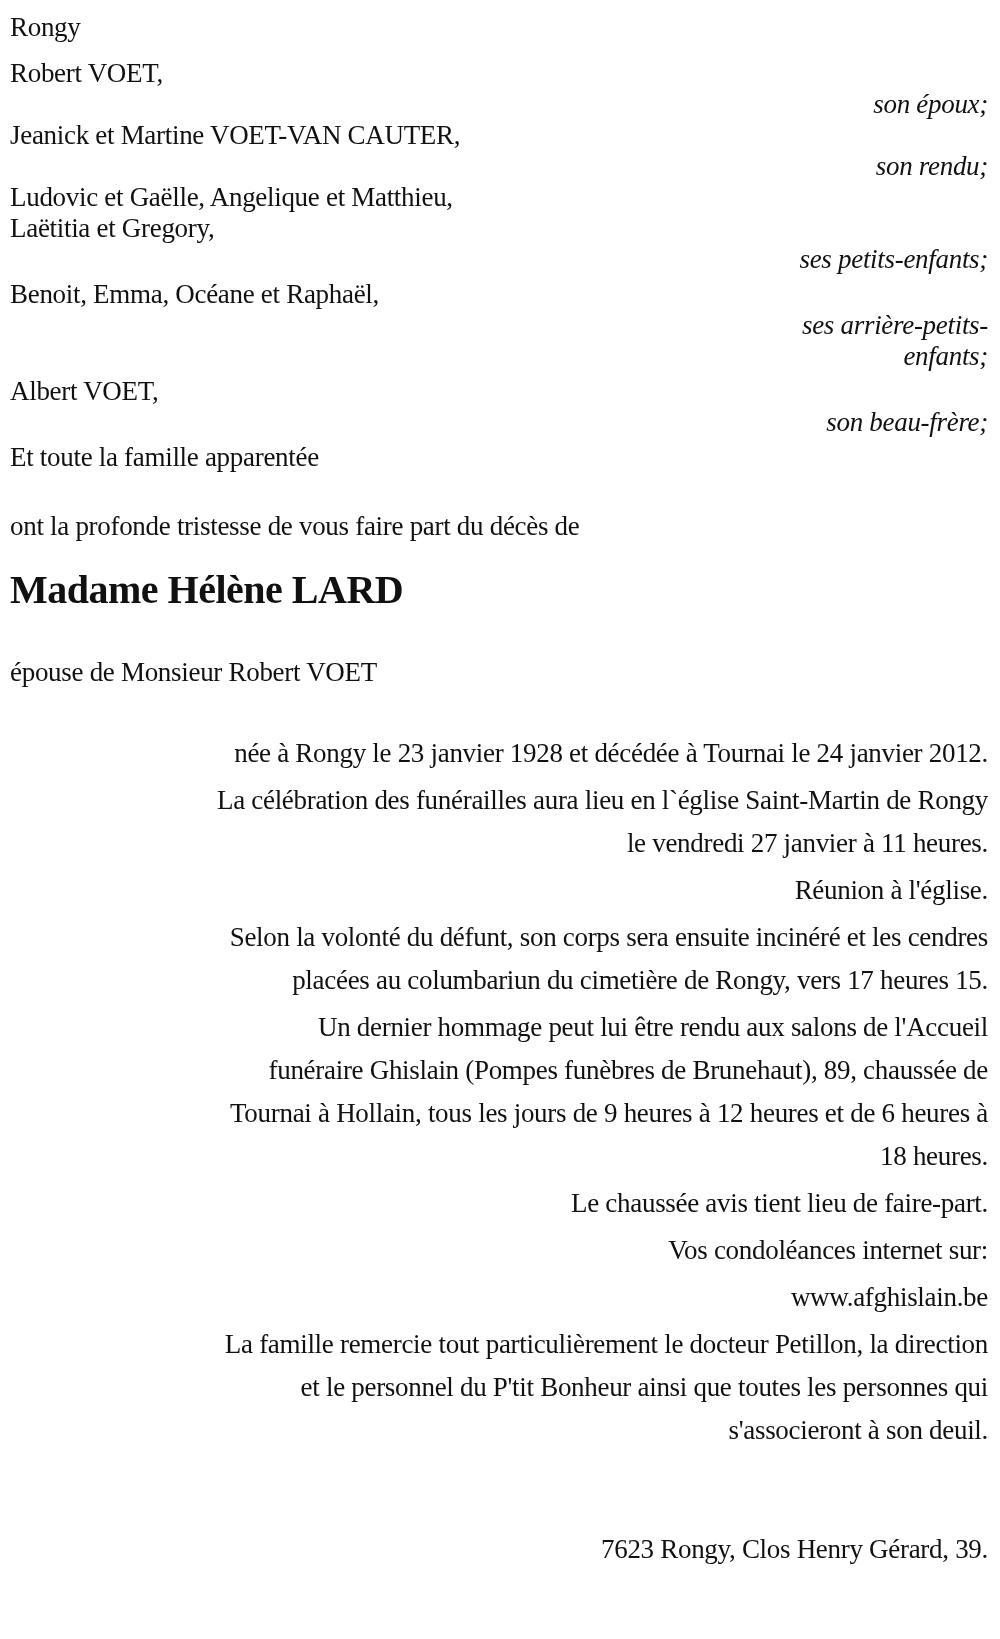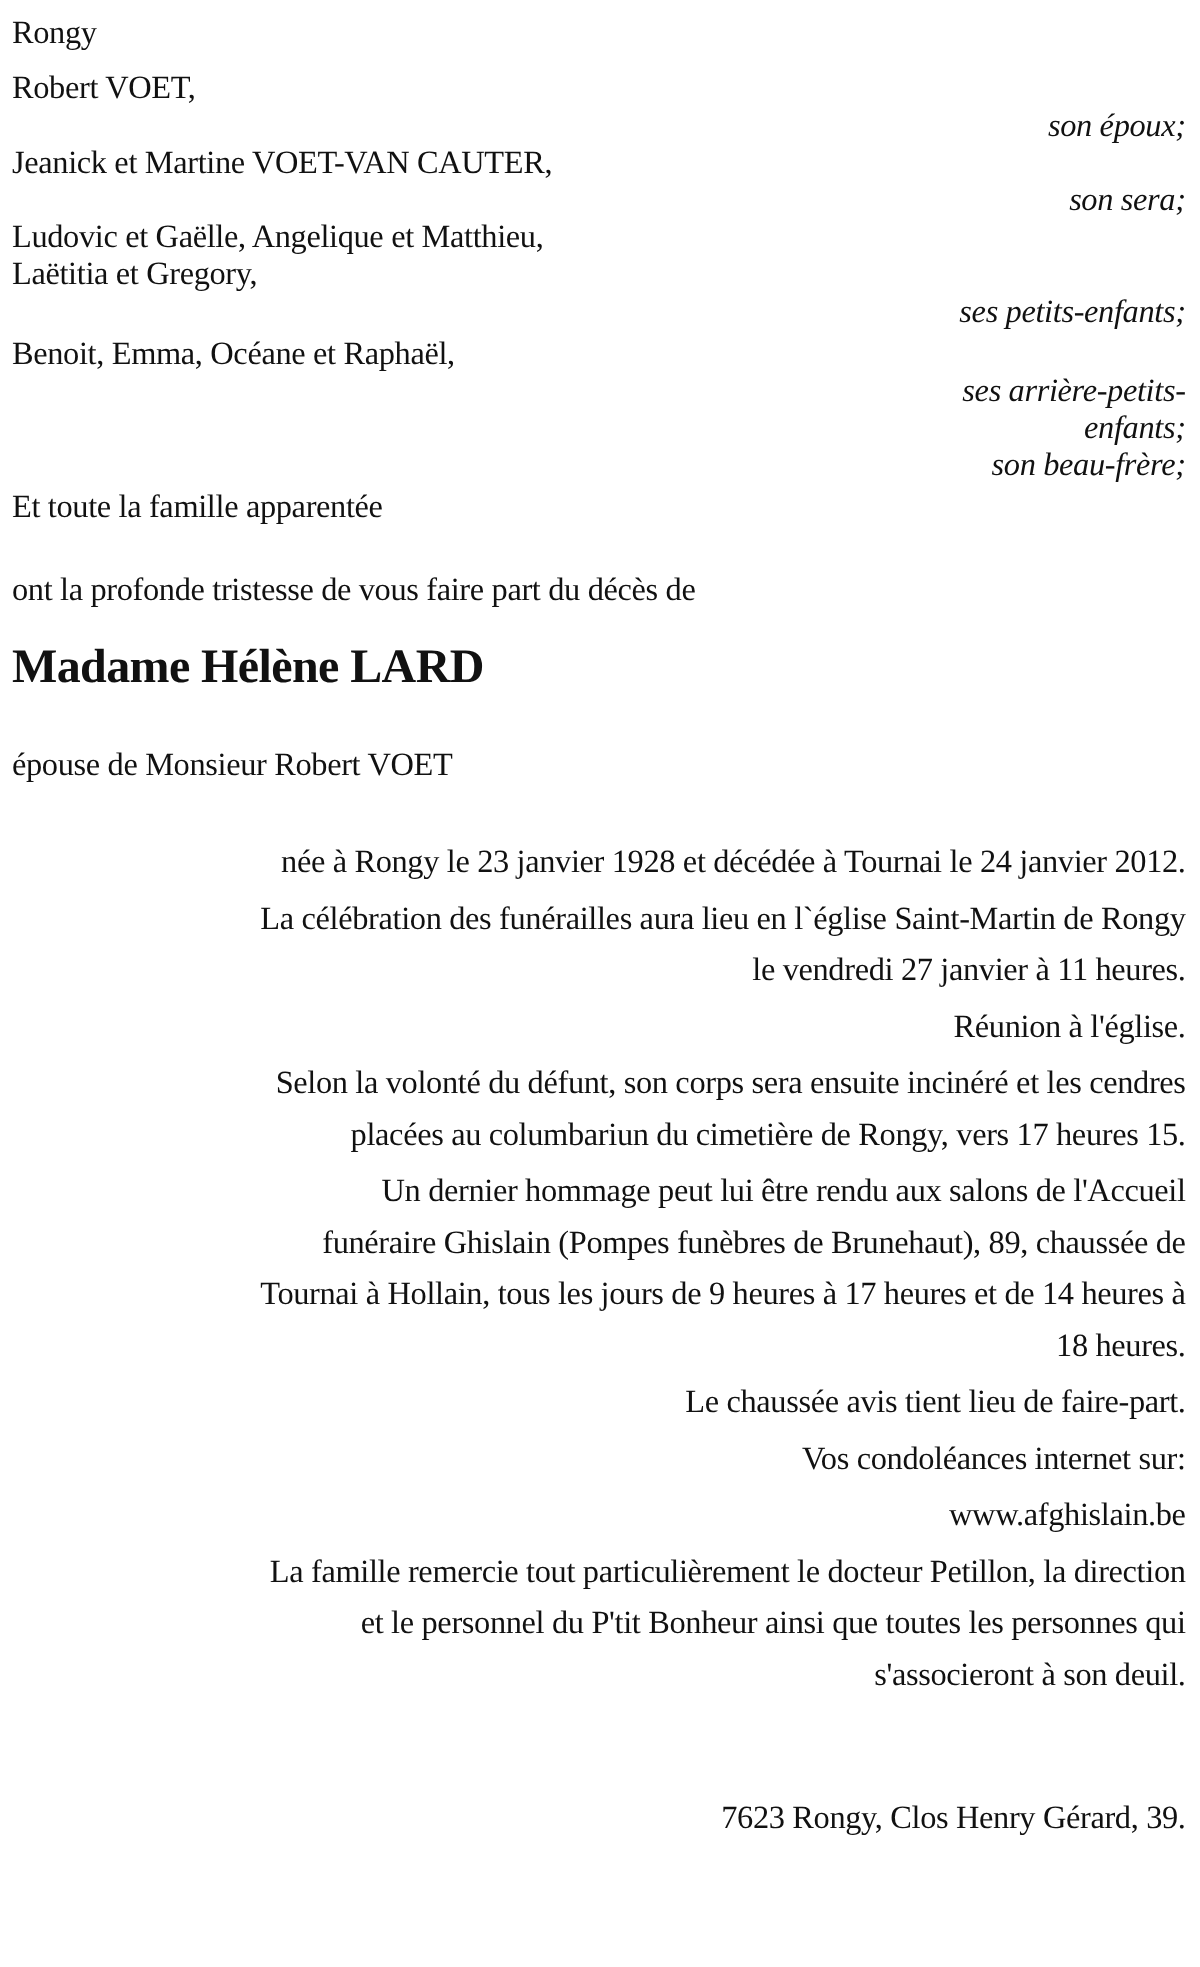--- a/index.html
+++ b/index.html
@@ -55,30 +55,31 @@
 <body>
 
 <div class="page">
 
   <div class="fline names">Rongy</div>
 
   <div class="fline names mt15">Robert VOET,</div>
   <div class="fline relation">son époux;</div>
 
   <div class="fline names">Jeanick et Martine VOET-VAN CAUTER,</div>
-  <div class="fline relation">son sera;</div>
+  <div class="fline relation">son rendu;</div>
 
   <div class="fline names">Ludovic et Gaëlle, Angelique et Matthieu,
 Laëtitia et Gregory,</div>
   <div class="fline relation">ses petits-enfants;</div>
 
   <div class="fline names mt4">Benoit, Emma, Océane et Raphaël,</div>
   <div class="fline relation">ses arrière-petits-
 enfants;</div>
 
+  <div class="fline names mt4">Albert VOET,</div>
   <div class="fline relation">son beau-frère;</div>
 
   <div class="fline names mt4">Et toute la famille apparentée</div>
 
   <div class="intro">ont la profonde tristesse de vous faire part du décès de</div>
 
   <div class="deceased-title">Madame Hélène LARD</div>
 
   <div class="spouse">épouse de Monsieur Robert VOET</div>
 
@@ -88,21 +89,21 @@
 le vendredi 27 janvier à 11 heures.</div>
 
   <div class="para">Réunion à l'église.</div>
 
 
   <div class="para">Selon la volonté du défunt, son corps sera ensuite incinéré et les cendres
 placées au columbariun du cimetière de Rongy, vers 17 heures 15.</div>
 
   <div class="para">Un dernier hommage peut lui être rendu aux salons de l'Accueil
 funéraire Ghislain (Pompes funèbres de Brunehaut), 89, chaussée de
-Tournai à Hollain, tous les jours de 9 heures à 17 heures et de 14 heures à
+Tournai à Hollain, tous les jours de 9 heures à 12 heures et de 6 heures à
 18 heures.</div>
 
   <div class="para">Le chaussée avis tient lieu de faire-part.</div>
 
   <div class="para">Vos condoléances internet sur:</div>
 
   <div class="para">www.afghislain.be</div>
 
   <div class="para">La famille remercie tout particulièrement le docteur Petillon, la direction
 et le personnel du P'tit Bonheur ainsi que toutes les personnes qui

